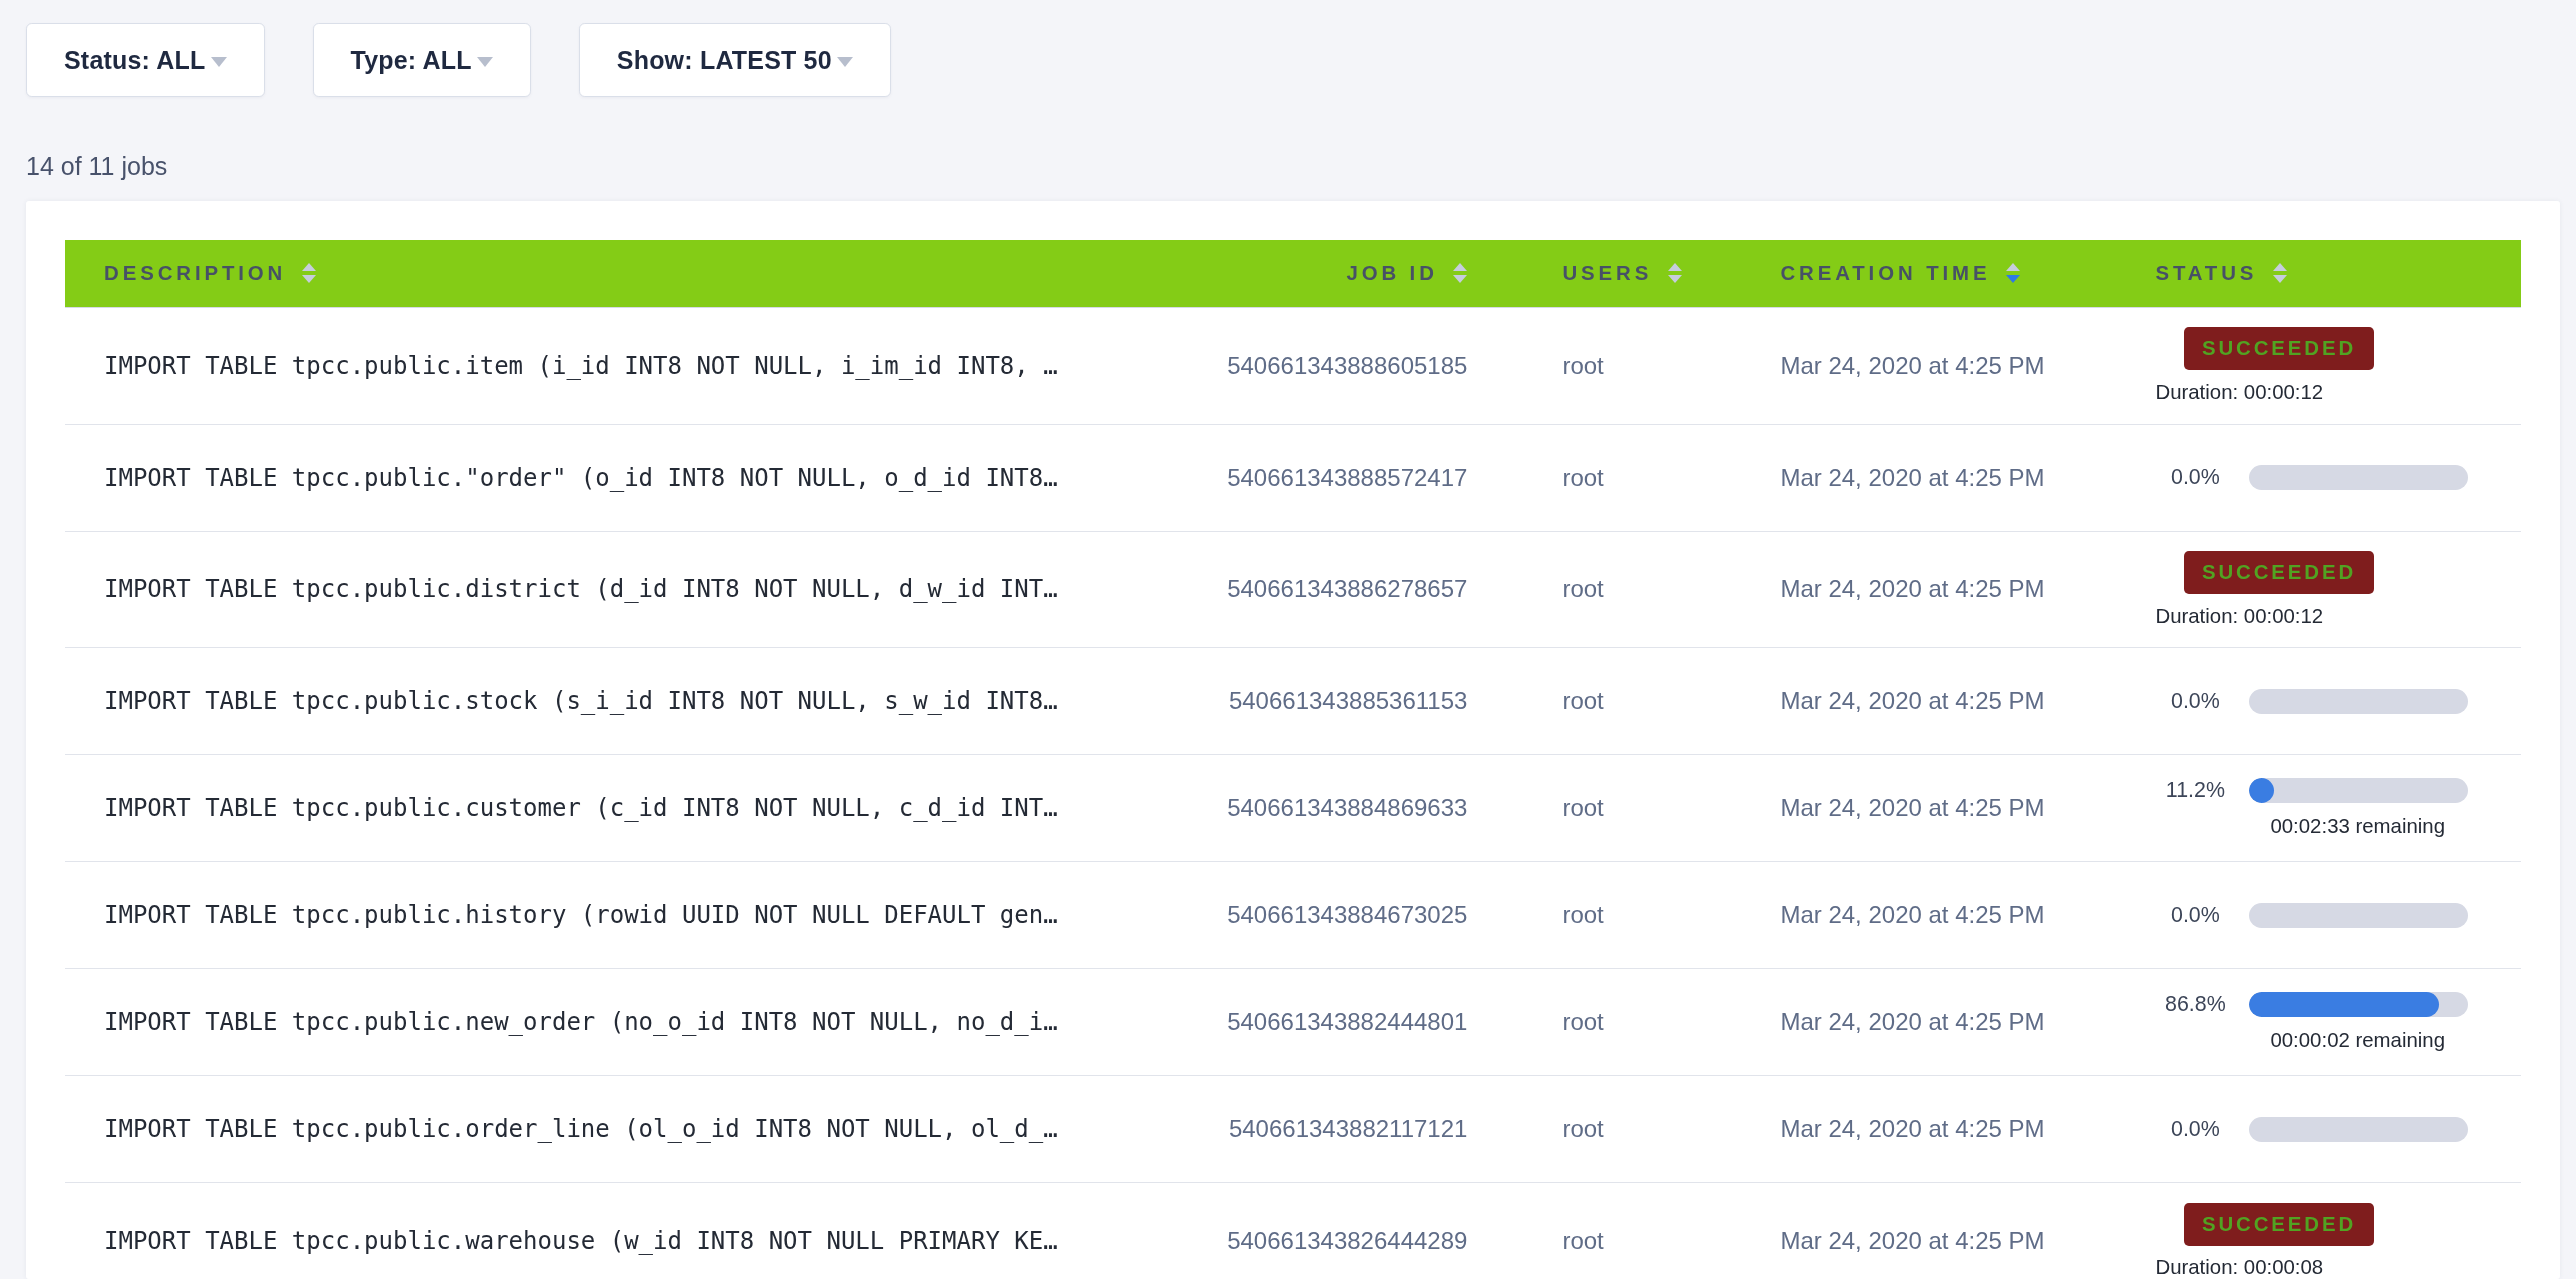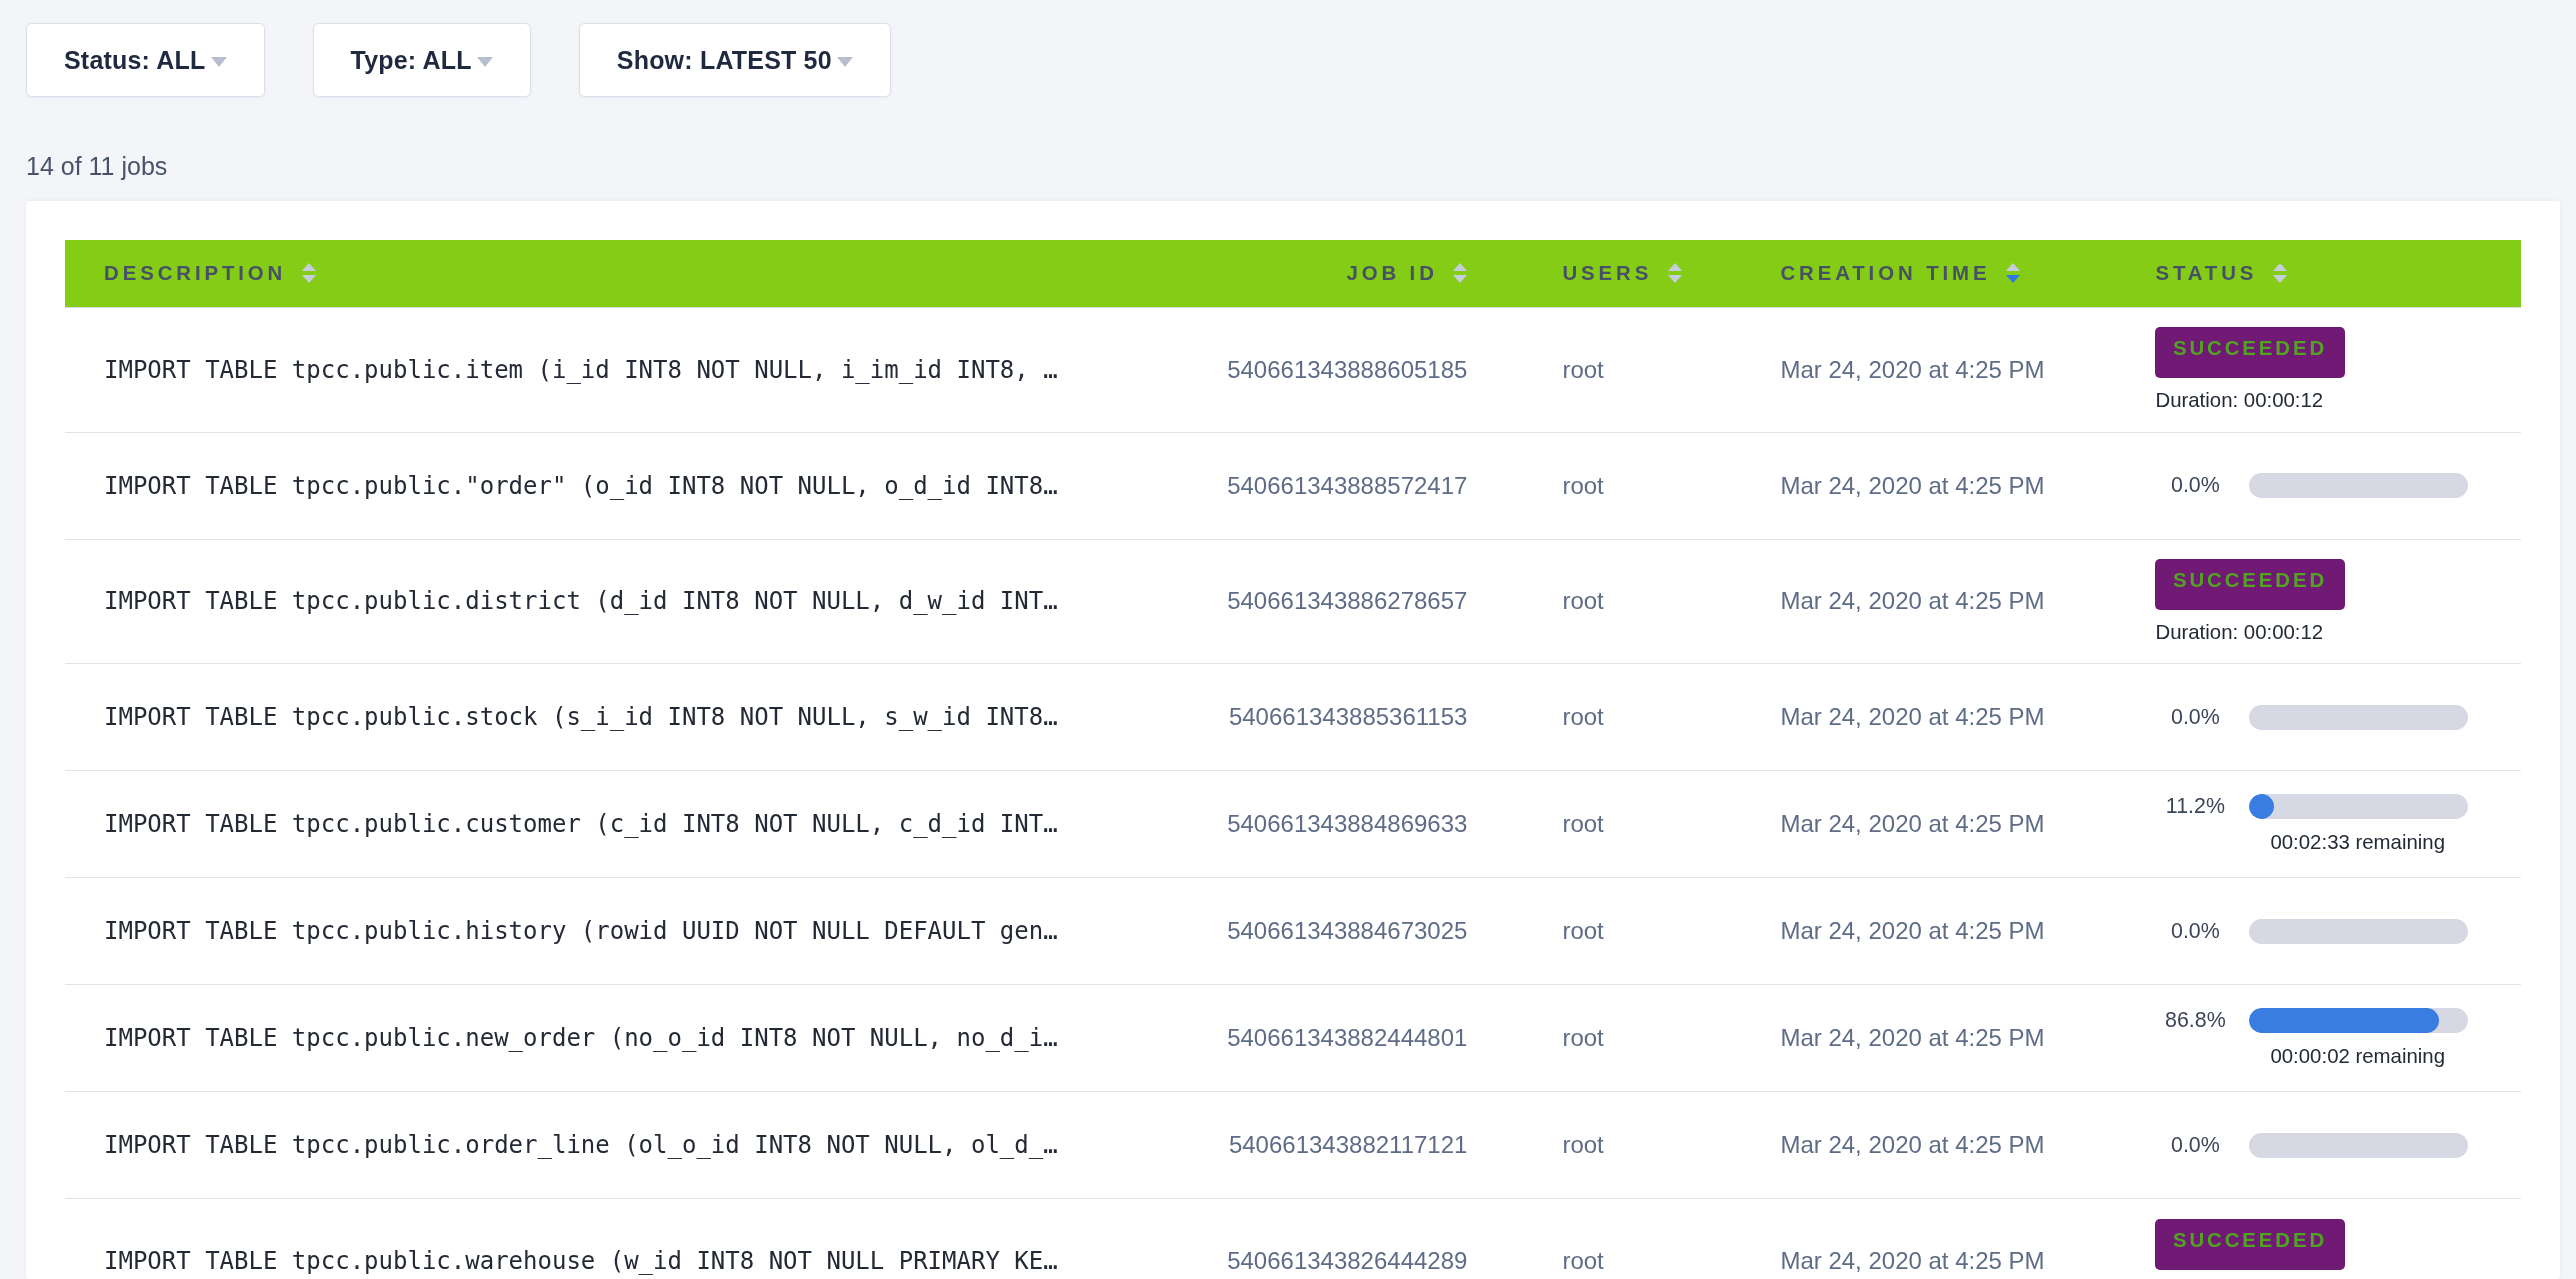--- a/index.html
+++ b/index.html
@@ -73,23 +73,23 @@
     font-family: "DejaVu Sans Mono", "Liberation Mono", monospace;
     font-size: 24px; color: #242a35;
     white-space: nowrap; overflow: hidden;
   }
   .td-job  { font-size: 24px; color: #5f6c87; justify-content: flex-end; }
   .td-users, .td-time { font-size: 24px; color: #5f6c87; }
   .td-stat { flex-direction: column; align-items: flex-start; justify-content: center; }
 
   
   .badge {
-    display: inline-block; height: 51px; line-height: 43px; padding: 0 17.5px;
-    background: #701a75; color: #51a322; border-radius: 4.9px;
-    font-size: 20.4px; font-weight: 700; letter-spacing: 2.9px; white-space: nowrap;
+    display: inline-block; height: 43px; line-height: 43px; padding: 0 17.5px;
+    background: #7f1d1d; color: #51a322; border-radius: 4.9px;
+    font-size: 20.4px; font-weight: 700; letter-spacing: 2.9px; white-space: nowrap; margin-left: 29px;
   }
   .duration { margin-top: 10.7px; font-size: 20.4px; color: #242a35; white-space: nowrap; }
 
   
   .progress-line { display: flex; align-items: center; width: 313px; }
   .pct { width: 80px; text-align: center; font-size: 21.4px; color: #3c4558; margin-right: 13.6px; white-space: nowrap; }
   .track {
     position: relative; width: 219px; height: 25px;
     background: #d6d9e4; border-radius: 12.7px; overflow: hidden; flex-shrink: 0;
   }

